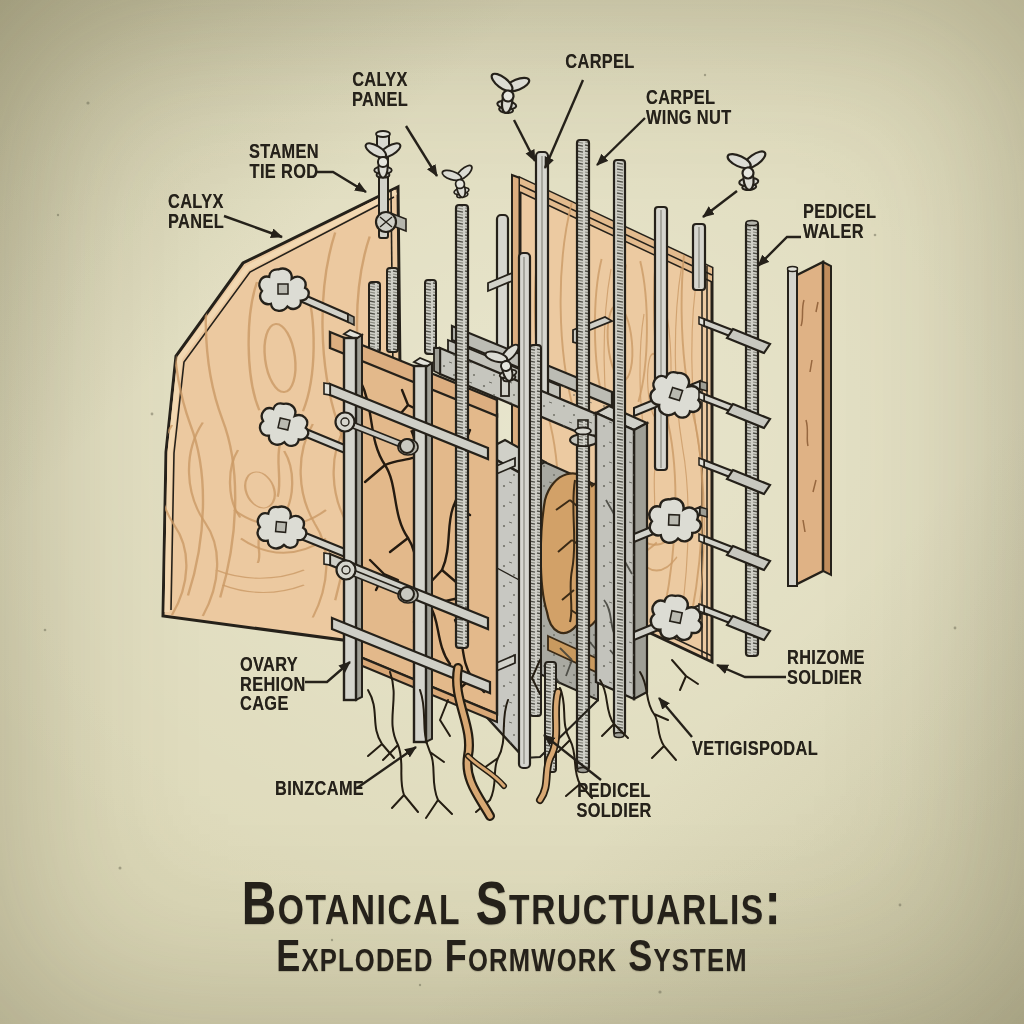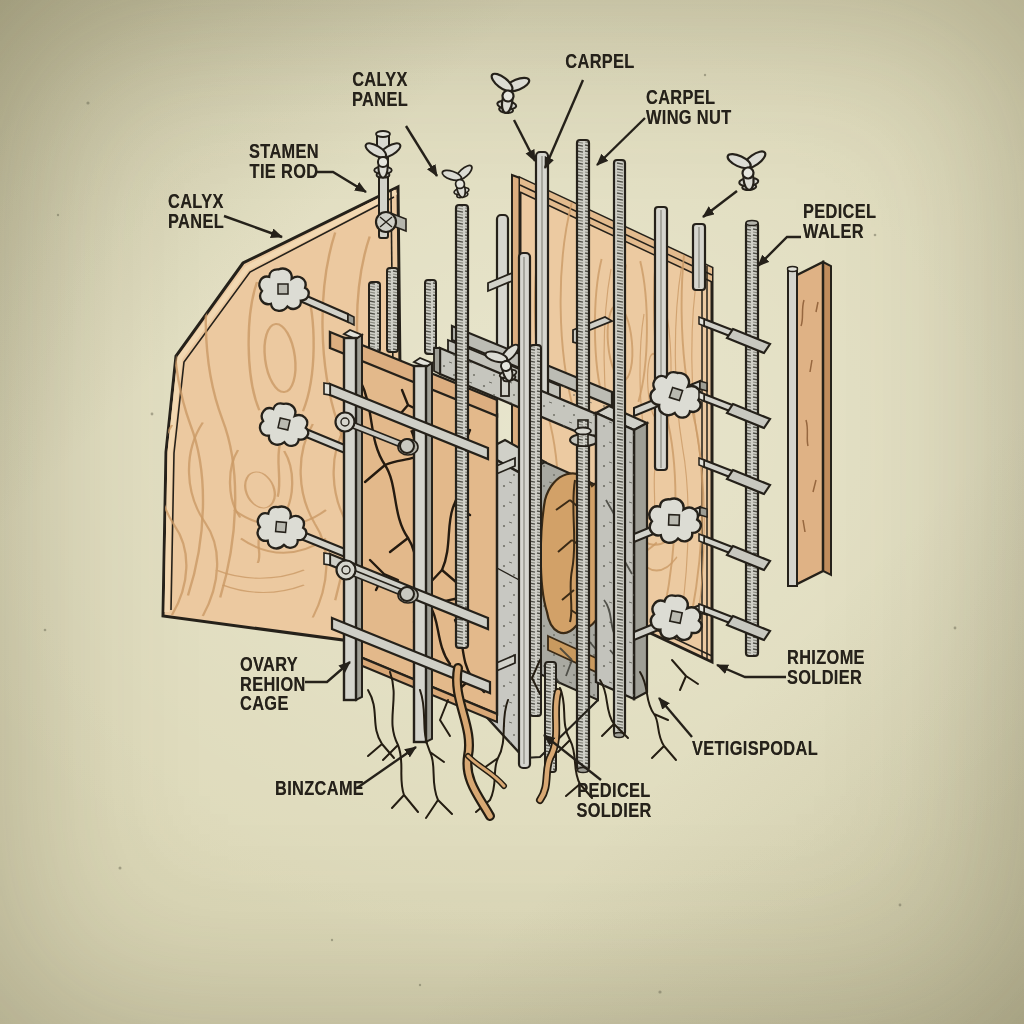--- a/index.html
+++ b/index.html
@@ -401,14 +401,18 @@
 <div class="lbl" style="left:240px;top:655px;">OVARY
 REHION
 CAGE</div>
 <div class="lbl" style="left:275px;top:779px;">BINZCAME</div>
 <div class="lbl ctr" style="left:560px;top:781px;width:108px;">PEDICEL
 SOLDIER</div>
 <div class="lbl" style="left:692px;top:739px;">VETIGISPODAL</div>
 <div class="lbl" style="left:787px;top:648px;">RHIZOME
 SOLDIER</div>
 
-
+<div class="titles">
+  <div class="t-main">Botanical Structuarlis:</div>
+  <div class="t-sub">Exploded Formwork System</div>
 </div>
 
+</div>
+
 </body></html>

